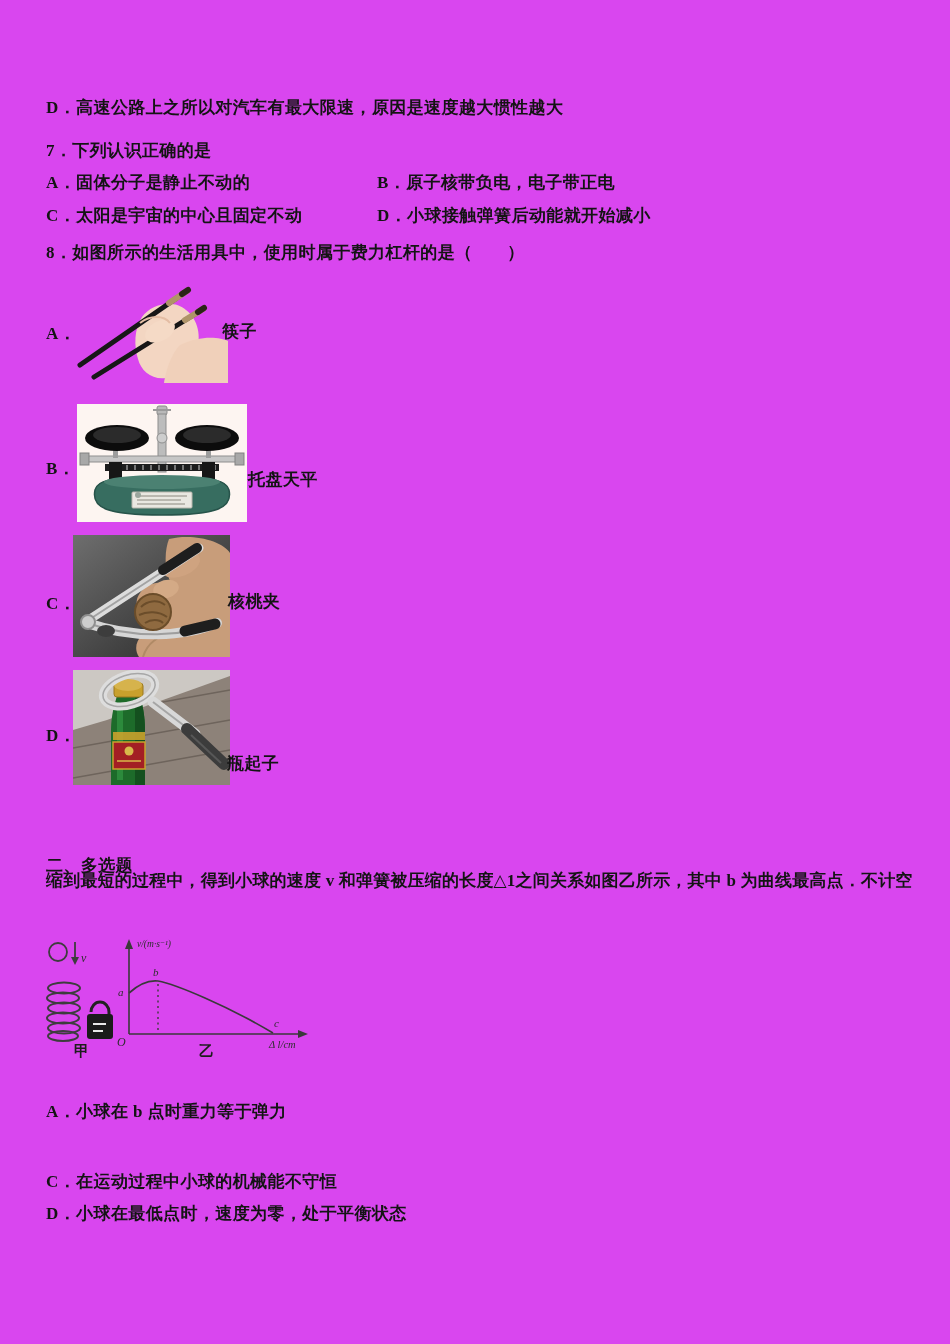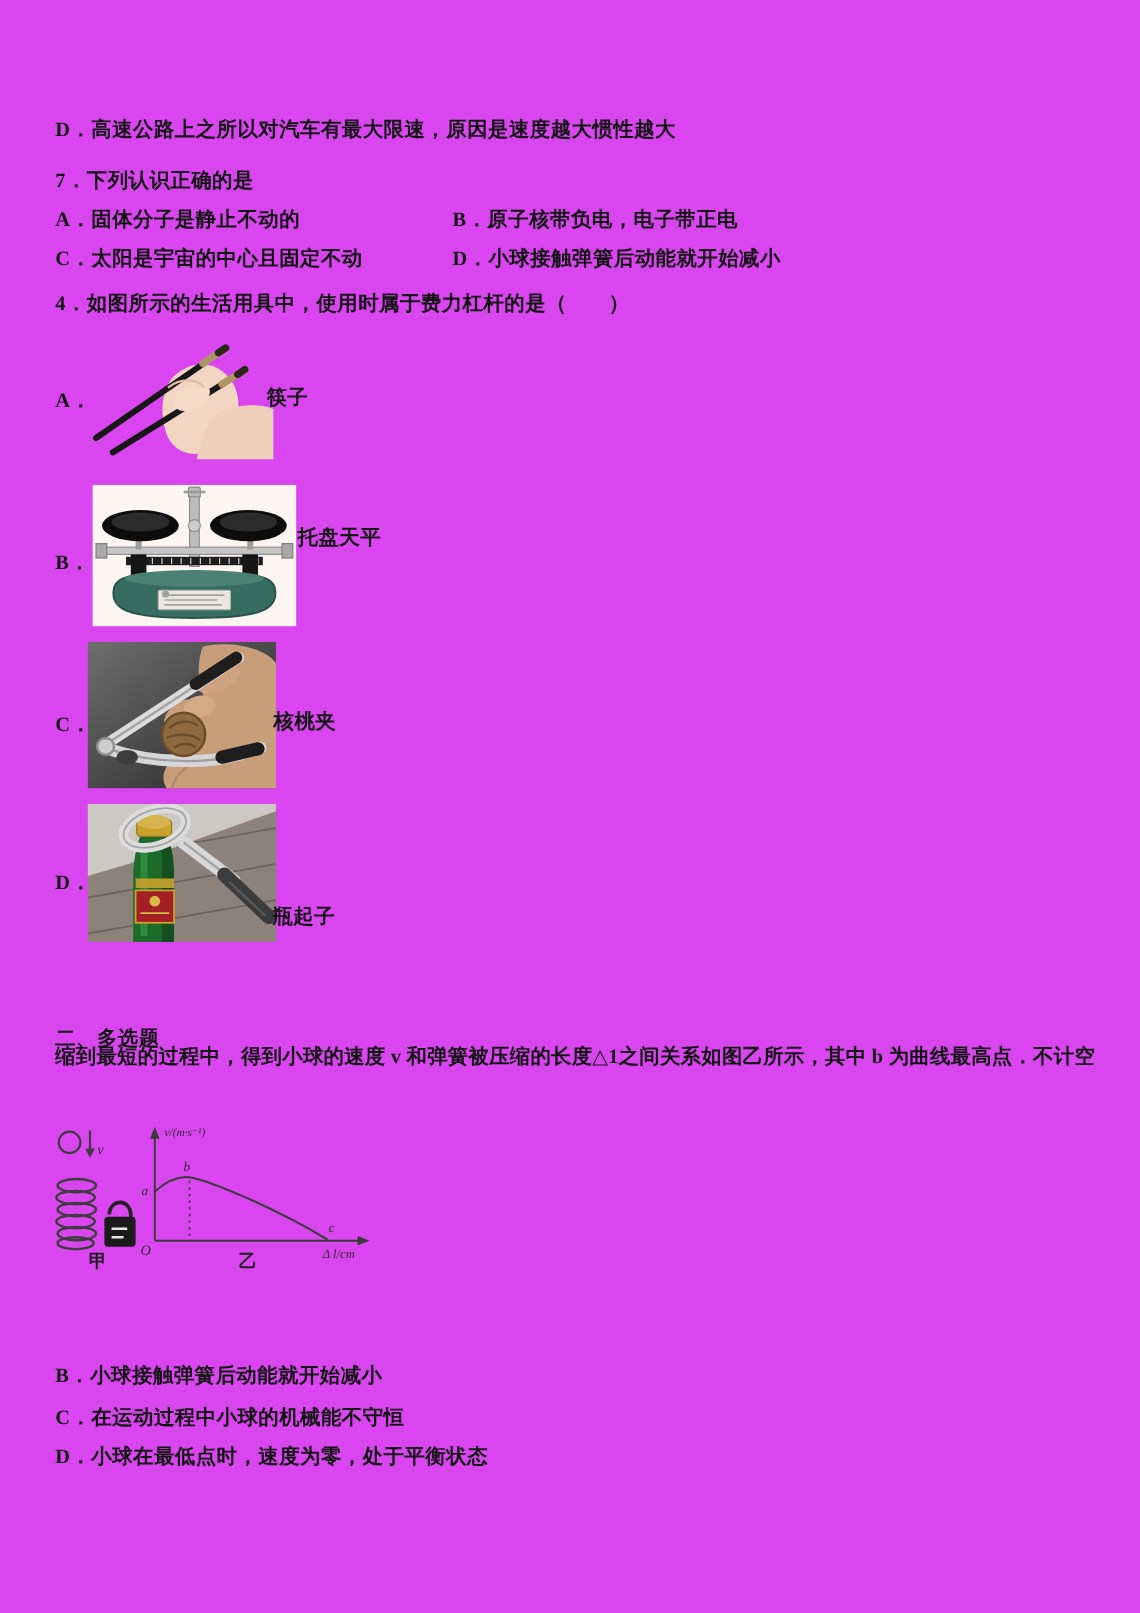--- a/index.html
+++ b/index.html
@@ -21,21 +21,21 @@
 <div class="page">
 
   <div class="line" style="top:96px">D．高速公路上之所以对汽车有最大限速，原因是速度越大惯性越大</div>
 
   <div class="line" style="top:139px">7．下列认识正确的是</div>
   <div class="line" style="top:171px">A．固体分子是静止不动的</div>
   <div class="line" style="top:204px">C．太阳是宇宙的中心且固定不动</div>
   <div class="line col2" style="top:171px">B．原子核带负电，电子带正电</div>
   <div class="line col2" style="top:204px">D．小球接触弹簧后动能就开始减小</div>
 
-  <div class="line" style="top:241px">4．如图所示的生活用具中，使用时属于费力杠杆的是（　　）</div>
+  <div class="line" style="top:241px">8．如图所示的生活用具中，使用时属于费力杠杆的是（　　）</div>
 
   <div class="line" style="top:322px">A．</div>
   <svg class="fig" style="left:72px;top:277px" width="156" height="106" viewBox="0 0 156 106" aria-hidden="true">
     <path d="M70,40 C80,26 102,22 114,33 C126,42 130,60 124,75 C119,90 108,99 94,101 C80,103 69,94 66,82 C62,69 62,52 70,40 Z" fill="#f3d6c2"></path>
     <path d="M108,68 C128,58 148,60 156,64 L156,106 L92,106 C93,98 98,78 108,68 Z" fill="#f0d0ba"></path>
     <line x1="8" y1="88" x2="112" y2="16" stroke="#171717" stroke-width="5" stroke-linecap="round"></line>
     <line x1="97" y1="26" x2="115" y2="14" stroke="#af9468" stroke-width="6" stroke-linecap="round"></line>
     <line x1="110" y1="17" x2="116" y2="13" stroke="#2b2417" stroke-width="6" stroke-linecap="round"></line>
     <line x1="22" y1="100" x2="128" y2="34" stroke="#171717" stroke-width="5" stroke-linecap="round"></line>
     <line x1="113" y1="43" x2="131" y2="32" stroke="#af9468" stroke-width="6" stroke-linecap="round"></line>
@@ -81,21 +81,21 @@
     <ellipse cx="130" cy="34" rx="32" ry="13" fill="#0c0c0c"></ellipse>
     <ellipse cx="130" cy="31" rx="24" ry="8" fill="#2b2b2b"></ellipse>
     <path d="M18,86 C14,104 30,111 85,111 C140,111 156,104 152,86 C150,77 140,73 85,73 C30,73 20,77 18,86 Z" fill="#376d60" stroke="#27534a" stroke-width="1.5"></path>
     <ellipse cx="85" cy="78" rx="58" ry="7" fill="#4b8172"></ellipse>
     <rect x="55" y="88" width="60" height="16" rx="1" fill="#e9e7e1" stroke="#b9b6ad"></rect>
     <line x1="60" y1="92" x2="110" y2="92" stroke="#8b887f" stroke-width="1"></line>
     <line x1="60" y1="96" x2="104" y2="96" stroke="#8b887f" stroke-width="1"></line>
     <line x1="60" y1="100" x2="108" y2="100" stroke="#8b887f" stroke-width="1"></line>
     <circle cx="61" cy="91" r="3" fill="#9aa59d"></circle>
   </svg>
-  <div class="line" style="left:248px;top:436px">托盘天平</div>
+  <div class="line" style="left:248px;top:468px">托盘天平</div>
 
   <div class="line" style="top:592px">C．</div>
   <svg class="fig" style="left:73px;top:535px" width="157" height="122" viewBox="0 0 157 122" aria-hidden="true">
     <defs>
       <linearGradient id="gradC" x1="0" y1="0" x2="1" y2="1">
         <stop offset="0" stop-color="#6e6e6e"></stop>
           <stop offset="1" stop-color="#262626"></stop>
       </linearGradient>
     </defs>
     <rect x="0" y="0" width="157" height="122" fill="url(#gradC)"></rect>
@@ -176,17 +176,17 @@
     <text class="svgtext" x="5" y="62" font-size="11" font-style="italic" fill="#2e2e2e">a</text>
     <path d="M16,59 C26,50 36,46 45,47 C62,50 115,72 160,99" fill="none" stroke="#3a3a3a" stroke-width="1.7"></path>
     <line x1="45" y1="50" x2="45" y2="99" stroke="#3a3a3a" stroke-width="1.4" stroke-dasharray="2,3.5"></line>
     <text class="svgtext" x="40" y="42" font-size="11" font-style="italic" fill="#2e2e2e">b</text>
     <text class="svgtext" x="161" y="93" font-size="11" font-style="italic" fill="#2e2e2e">c</text>
     <text class="svgtext" x="4" y="112" font-size="12" font-style="italic" fill="#2e2e2e">O</text>
     <text class="svgtext" x="156" y="114" font-size="10.5" font-style="italic" fill="#2e2e2e">Δ l/cm</text>
     <text class="svgtext" x="86" y="122" font-size="15" font-weight="700" fill="#1d1d1d">乙</text>
   </svg>
 
-  <div class="line" style="top:1135px">B．小球接触弹簧后动能就开始减小</div>
+  <div class="line" style="top:1100px">A．小球在 b 点时重力等于弹力</div>
   <div class="line" style="top:1170px">C．在运动过程中小球的机械能不守恒</div>
   <div class="line" style="top:1202px">D．小球在最低点时，速度为零，处于平衡状态</div>
 
 </div>
 
 </body></html>

